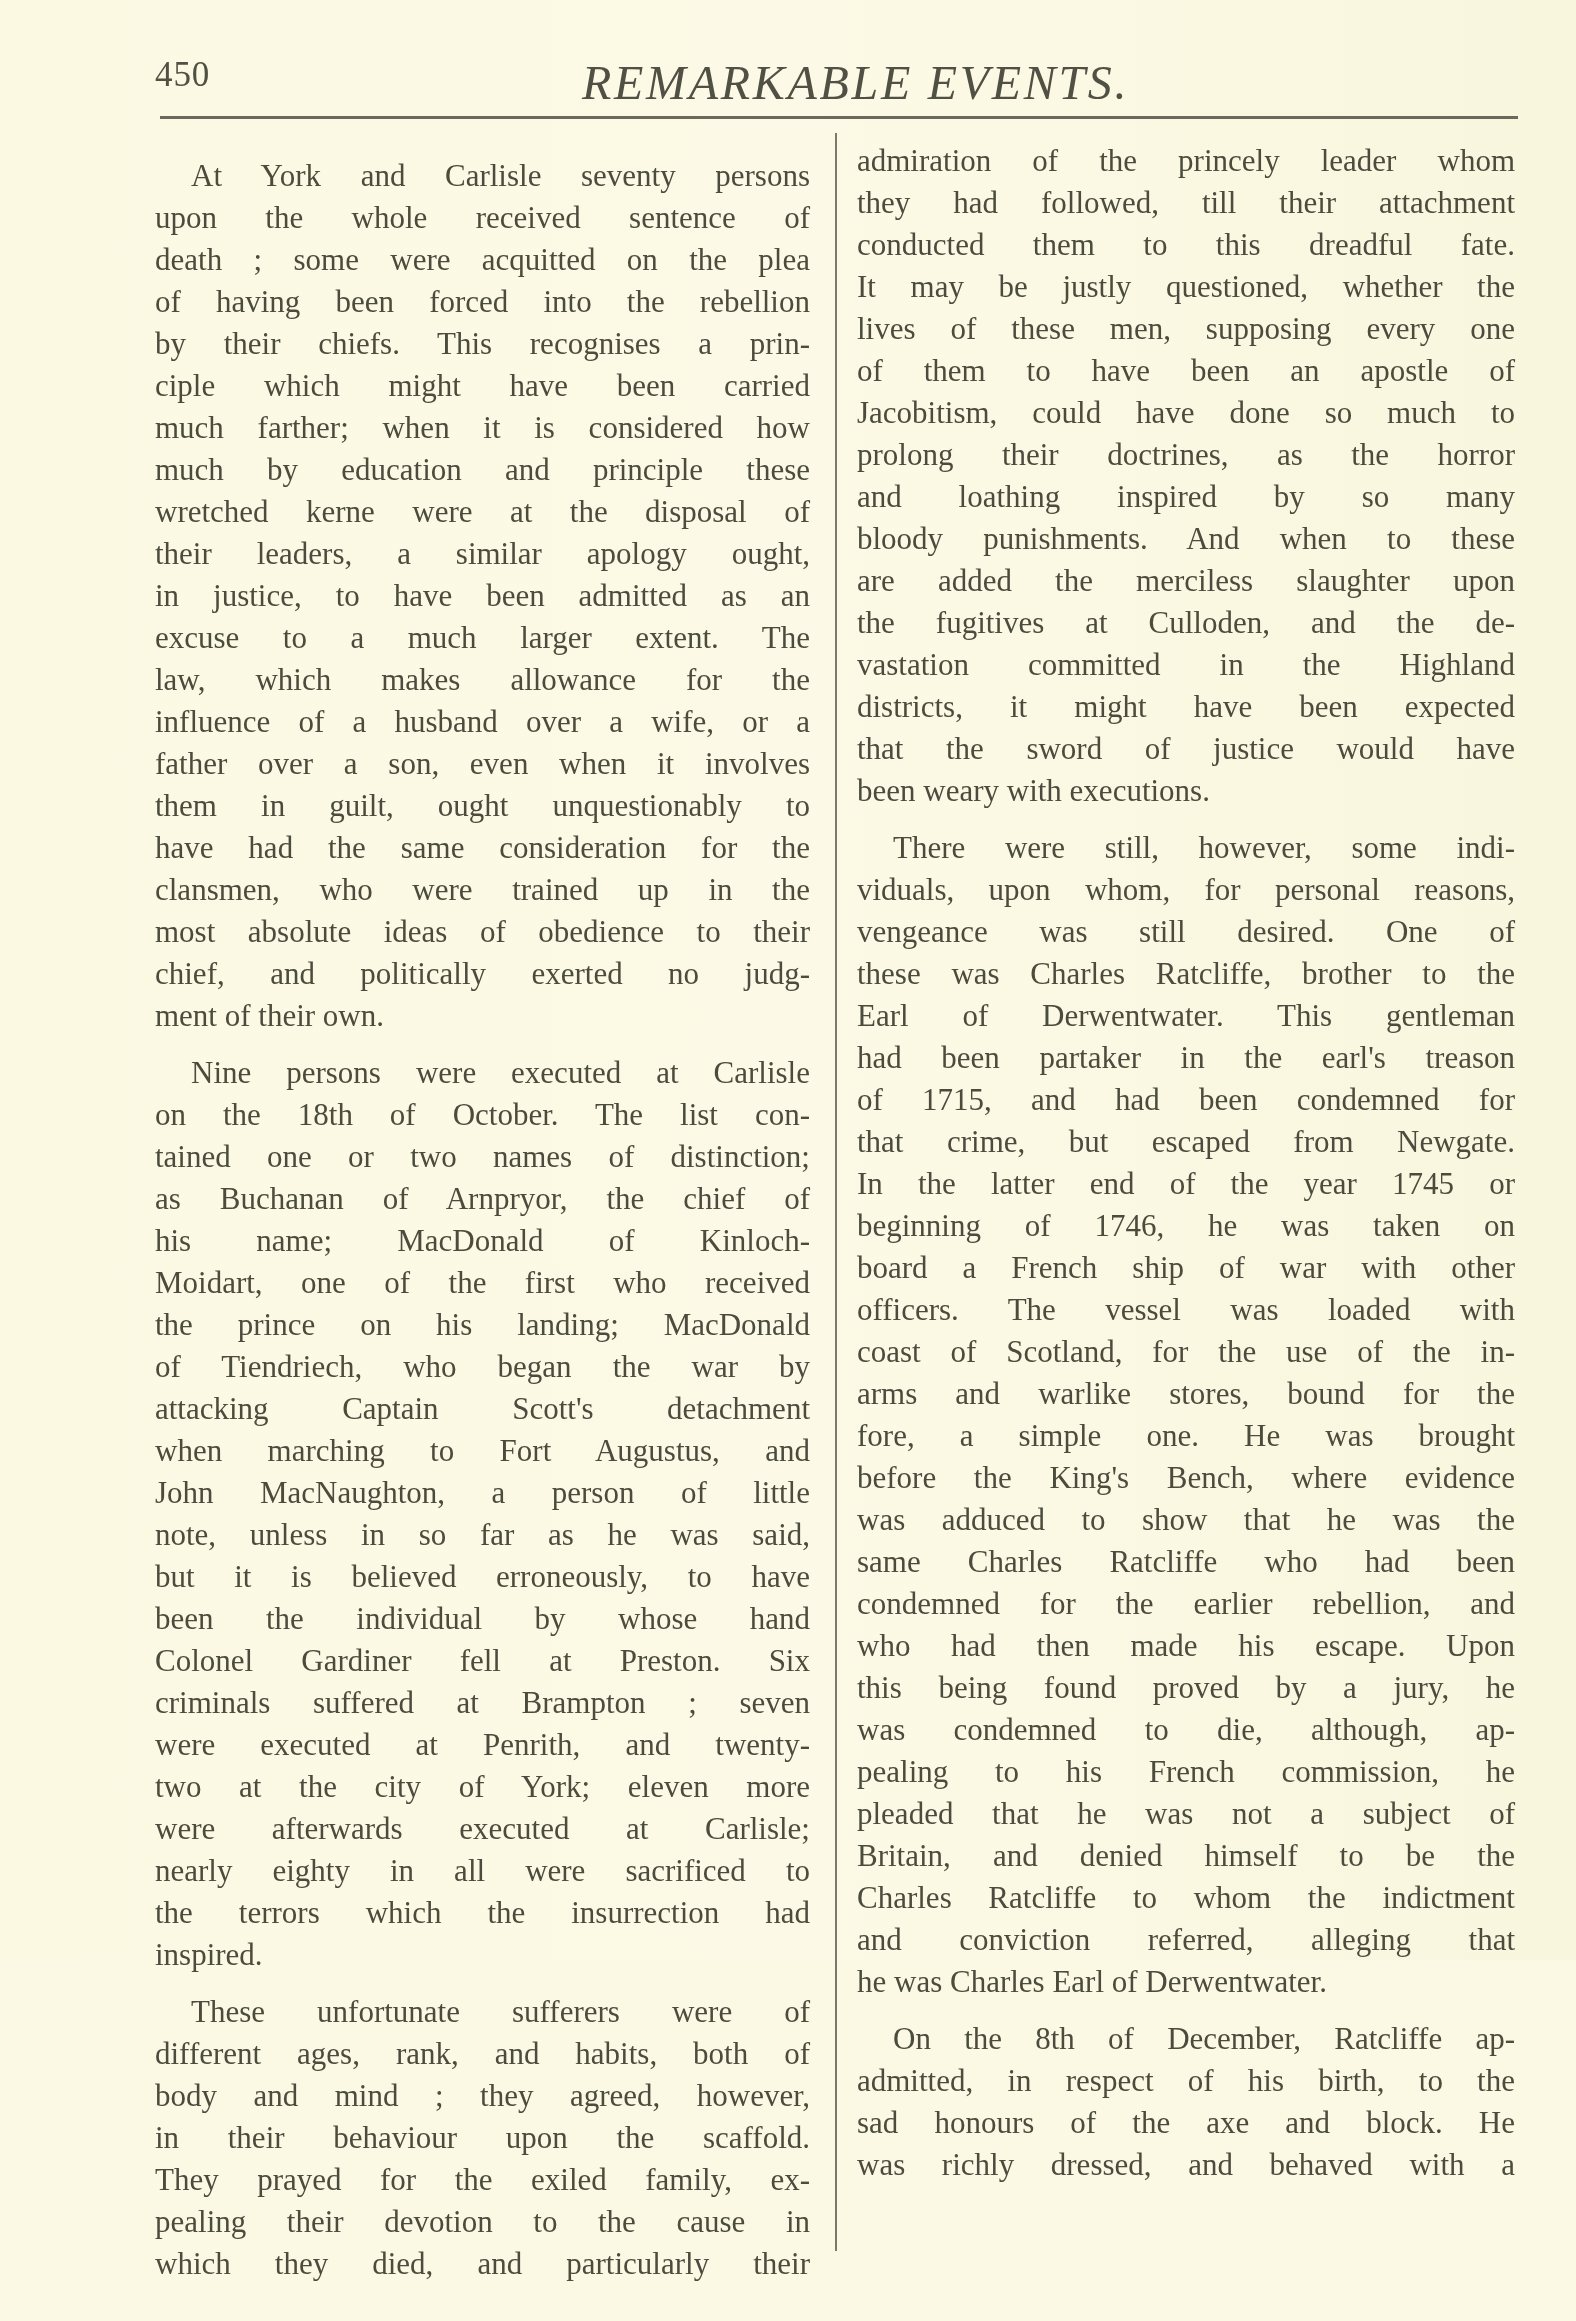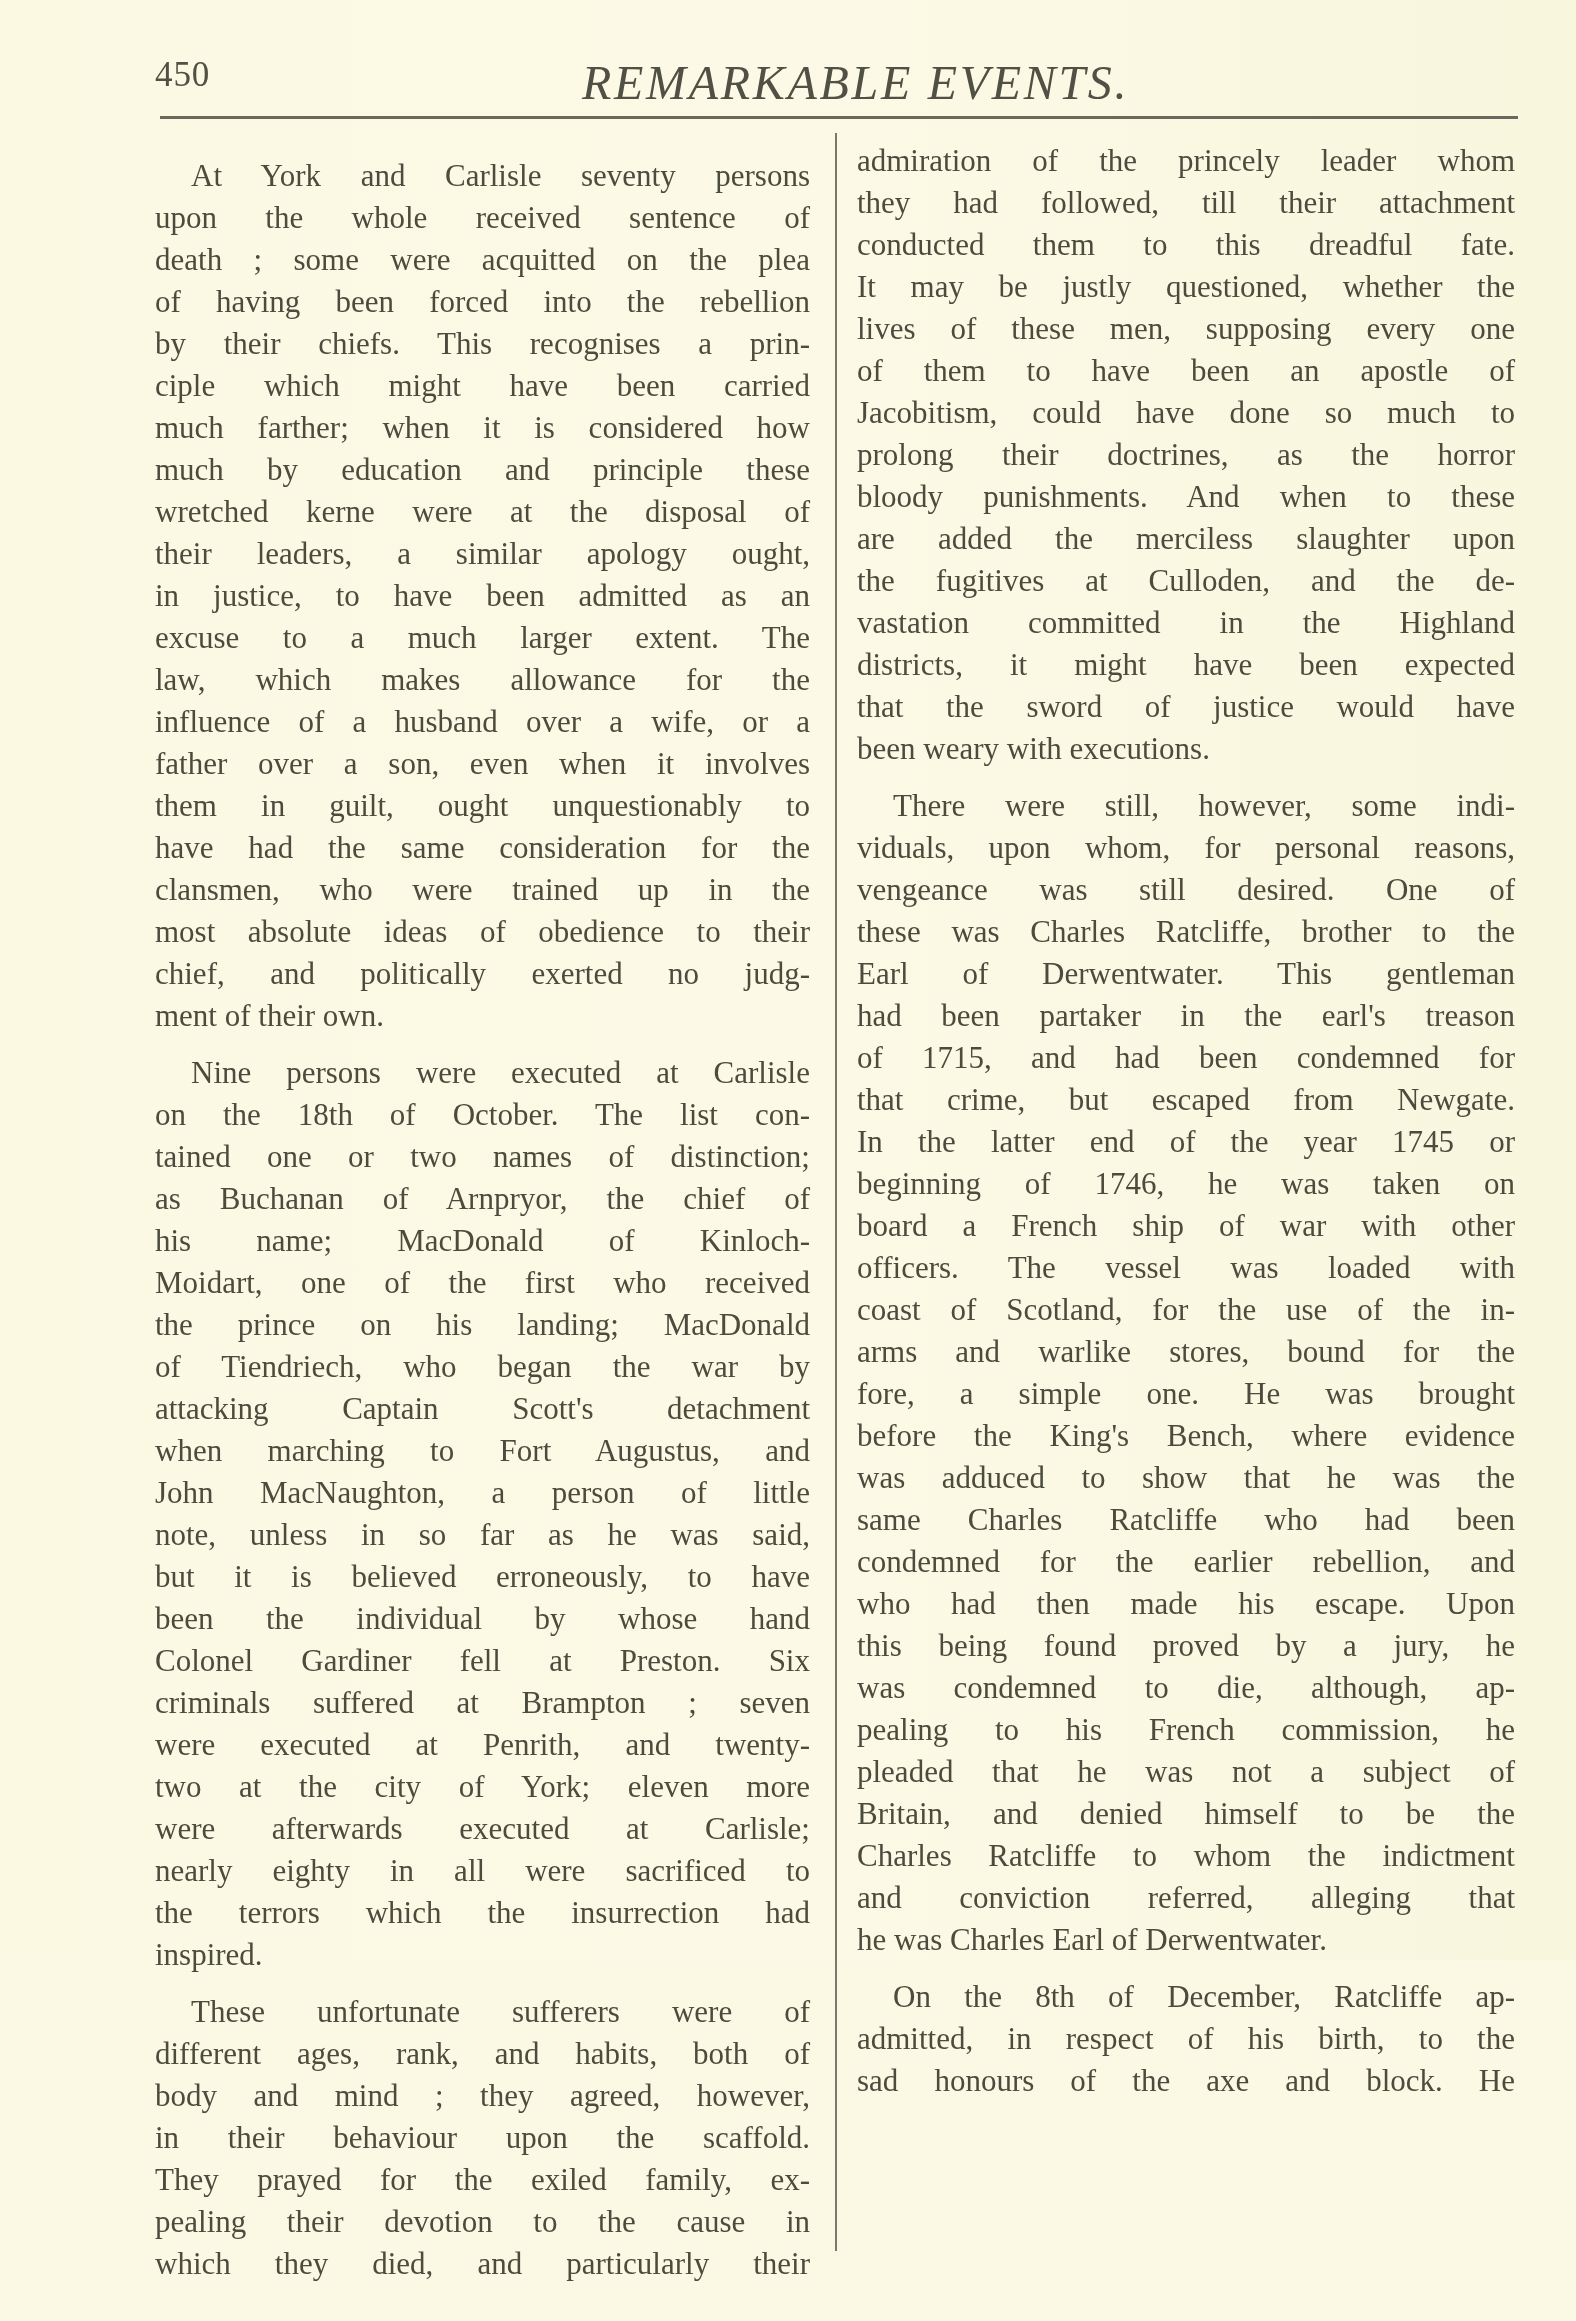--- a/index.html
+++ b/index.html
@@ -152,20 +152,21 @@
     </div>
   <div class="column col-right" id="col-right">
       <span class="line">admiration of the princely leader whom</span>
       <span class="line">they had followed, till their attachment</span>
       <span class="line">conducted them to this dreadful fate.</span>
       <span class="line">It may be justly questioned, whether the</span>
       <span class="line">lives of these men, supposing every one</span>
       <span class="line">of them to have been an apostle of</span>
       <span class="line">Jacobitism, could have done so much to</span>
       <span class="line">prolong their doctrines, as the horror</span>
+      <span class="line">and loathing inspired by so many</span>
       <span class="line">bloody punishments. And when to these</span>
       <span class="line">are added the merciless slaughter upon</span>
       <span class="line">the fugitives at Culloden, and the de-</span>
       <span class="line">vastation committed in the Highland</span>
       <span class="line">districts, it might have been expected</span>
       <span class="line">that the sword of justice would have</span>
       <span class="line last">been weary with executions.</span>
       <span class="line indent">There were still, however, some indi-</span>
       <span class="line">viduals, upon whom, for personal reasons,</span>
       <span class="line">vengeance was still desired. One of</span>
@@ -190,15 +191,16 @@
       <span class="line">was condemned to die, although, ap-</span>
       <span class="line">pealing to his French commission, he</span>
       <span class="line">pleaded that he was not a subject of</span>
       <span class="line">Britain, and denied himself to be the</span>
       <span class="line">Charles Ratcliffe to whom the indictment</span>
       <span class="line">and conviction referred, alleging that</span>
       <span class="line last">he was Charles Earl of Derwentwater.</span>
       <span class="line indent">On the 8th of December, Ratcliffe ap-</span>
       <span class="line">admitted, in respect of his birth, to the</span>
       <span class="line">sad honours of the axe and block. He</span>
+      <span class="line">was richly dressed, and behaved with a</span>
     </div>
 </div>
 
 
 </body></html>

